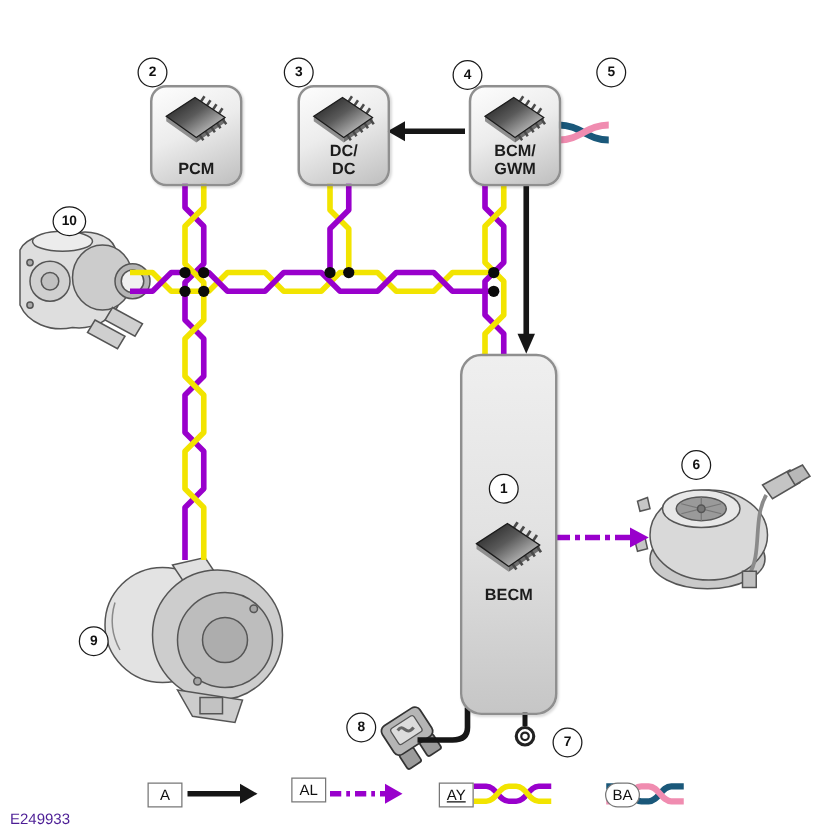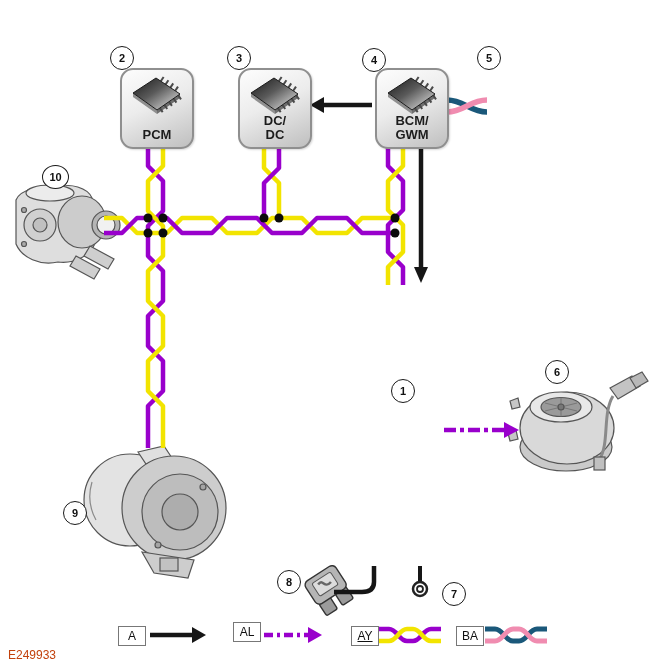--- a/index.html
+++ b/index.html
@@ -17,21 +17,21 @@
         background:linear-gradient(180deg,#efefef 0%,#e2e2e2 50%,#c6c6c6 100%);
         box-shadow:1px 1px 2px rgba(0,0,0,.15);}
   .becm .chip{position:absolute;left:50%;transform:translateX(-50%);top:128px;}
   .becm .mlabel{position:absolute;left:0;right:0;top:183px;text-align:center;
         font-weight:700;font-size:13px;color:#1c1c1c;}
   .badge{position:absolute;z-index:3;width:24px;height:24px;border:1.6px solid #1a1a1a;
          border-radius:50%;background:#fff;display:flex;align-items:center;justify-content:center;
          font-weight:700;font-size:11px;color:#111;box-sizing:border-box;}
   .lgbox{position:absolute;z-index:3;width:26px;height:18px;border:1px solid #777;background:#fff;
          display:flex;align-items:center;justify-content:center;font-size:12px;color:#111;}
-  .figid{position:absolute;z-index:3;left:8px;top:648px;font-size:12px;color:#c2410c;}
+  .figid{position:absolute;z-index:3;left:8px;top:648px;font-size:12px;color:#4c1d95;}
 </style>
 </head>
 <body>
 
 <div class="stage">
 
   <svg width="0" height="0" style="position:absolute" aria-hidden="true">
     <defs>
       <linearGradient id="chipGrad" x1="0" y1="0" x2="1" y2="1">
         <stop offset="0" stop-color="#181818"></stop>
@@ -230,32 +230,51 @@
       </g>
       <polygon points="3,20 26,5 50,21 27,37" fill="url(#chipGrad)" stroke="#1b1b1b" stroke-width="1"></polygon>
     </svg>
     <div class="mlabel">
       <span>BCM/</span>
       <span>GWM</span>
     </div>
   </div>
 
 
+  <div class="becm" style="left:368px;top:283px;width:74px;height:285px;">
+    <svg class="chip" width="58" height="46" viewBox="0 0 54 42">
+      <polygon points="3,20 27,37 27,41 3,24" fill="#8f8f8f"></polygon>
+      <polygon points="50,21 27,37 27,41 50,25" fill="#6f6f6f"></polygon>
+      <g stroke="#4a4a4a" stroke-width="2">
+        <path d="M30.8,8.2 L33.6,4"></path>
+          <path d="M35.6,11.4 L38.4,7.2"></path>
+          <path d="M40.4,14.6 L43.2,10.4"></path>
+          <path d="M45.2,17.8 L48,13.6"></path>
+        <path d="M29.8,35.1 L32.7,39.2"></path>
+          <path d="M34.4,31.9 L37.2,36"></path>
+          <path d="M39,28.7 L41.9,32.8"></path>
+          <path d="M43.6,25.5 L46.4,29.6"></path>
+          <path d="M48.2,22.3 L51,26.4"></path>
+      </g>
+      <polygon points="3,20 26,5 50,21 27,37" fill="url(#chipGrad)" stroke="#1b1b1b" stroke-width="1"></polygon>
+    </svg>
+    <div class="mlabel">BECM</div>
+  </div>
 
   <div class="badge" style="left:391px;top:379px;">1</div>
   <div class="badge" style="left:110px;top:46px;">2</div>
   <div class="badge" style="left:227px;top:46px;">3</div>
   <div class="badge" style="left:362px;top:48px;">4</div>
   <div class="badge" style="left:477px;top:46px;">5</div>
   <div class="badge" style="left:545px;top:360px;">6</div>
   <div class="badge" style="left:442px;top:582px;">7</div>
   <div class="badge" style="left:277px;top:570px;">8</div>
   <div class="badge" style="left:63px;top:501px;">9</div>
   <div class="badge" style="left:42px;top:165px;width:27px;">10</div>
 
   <div class="lgbox" style="left:118px;top:626px;">A</div>
   <div class="lgbox" style="left:233px;top:622px;">AL</div>
   <div class="lgbox" style="left:351px;top:626px;text-decoration:underline;">AY</div>
-  <div class="lgbox" style="left:456px;top:626px;">BA</div>
+  <div class="lgbox" style="left:484px;top:626px;border-radius:10px;">BA</div>
 
   <div class="figid">E249933</div>
 
 </div>
 
 </body></html>

